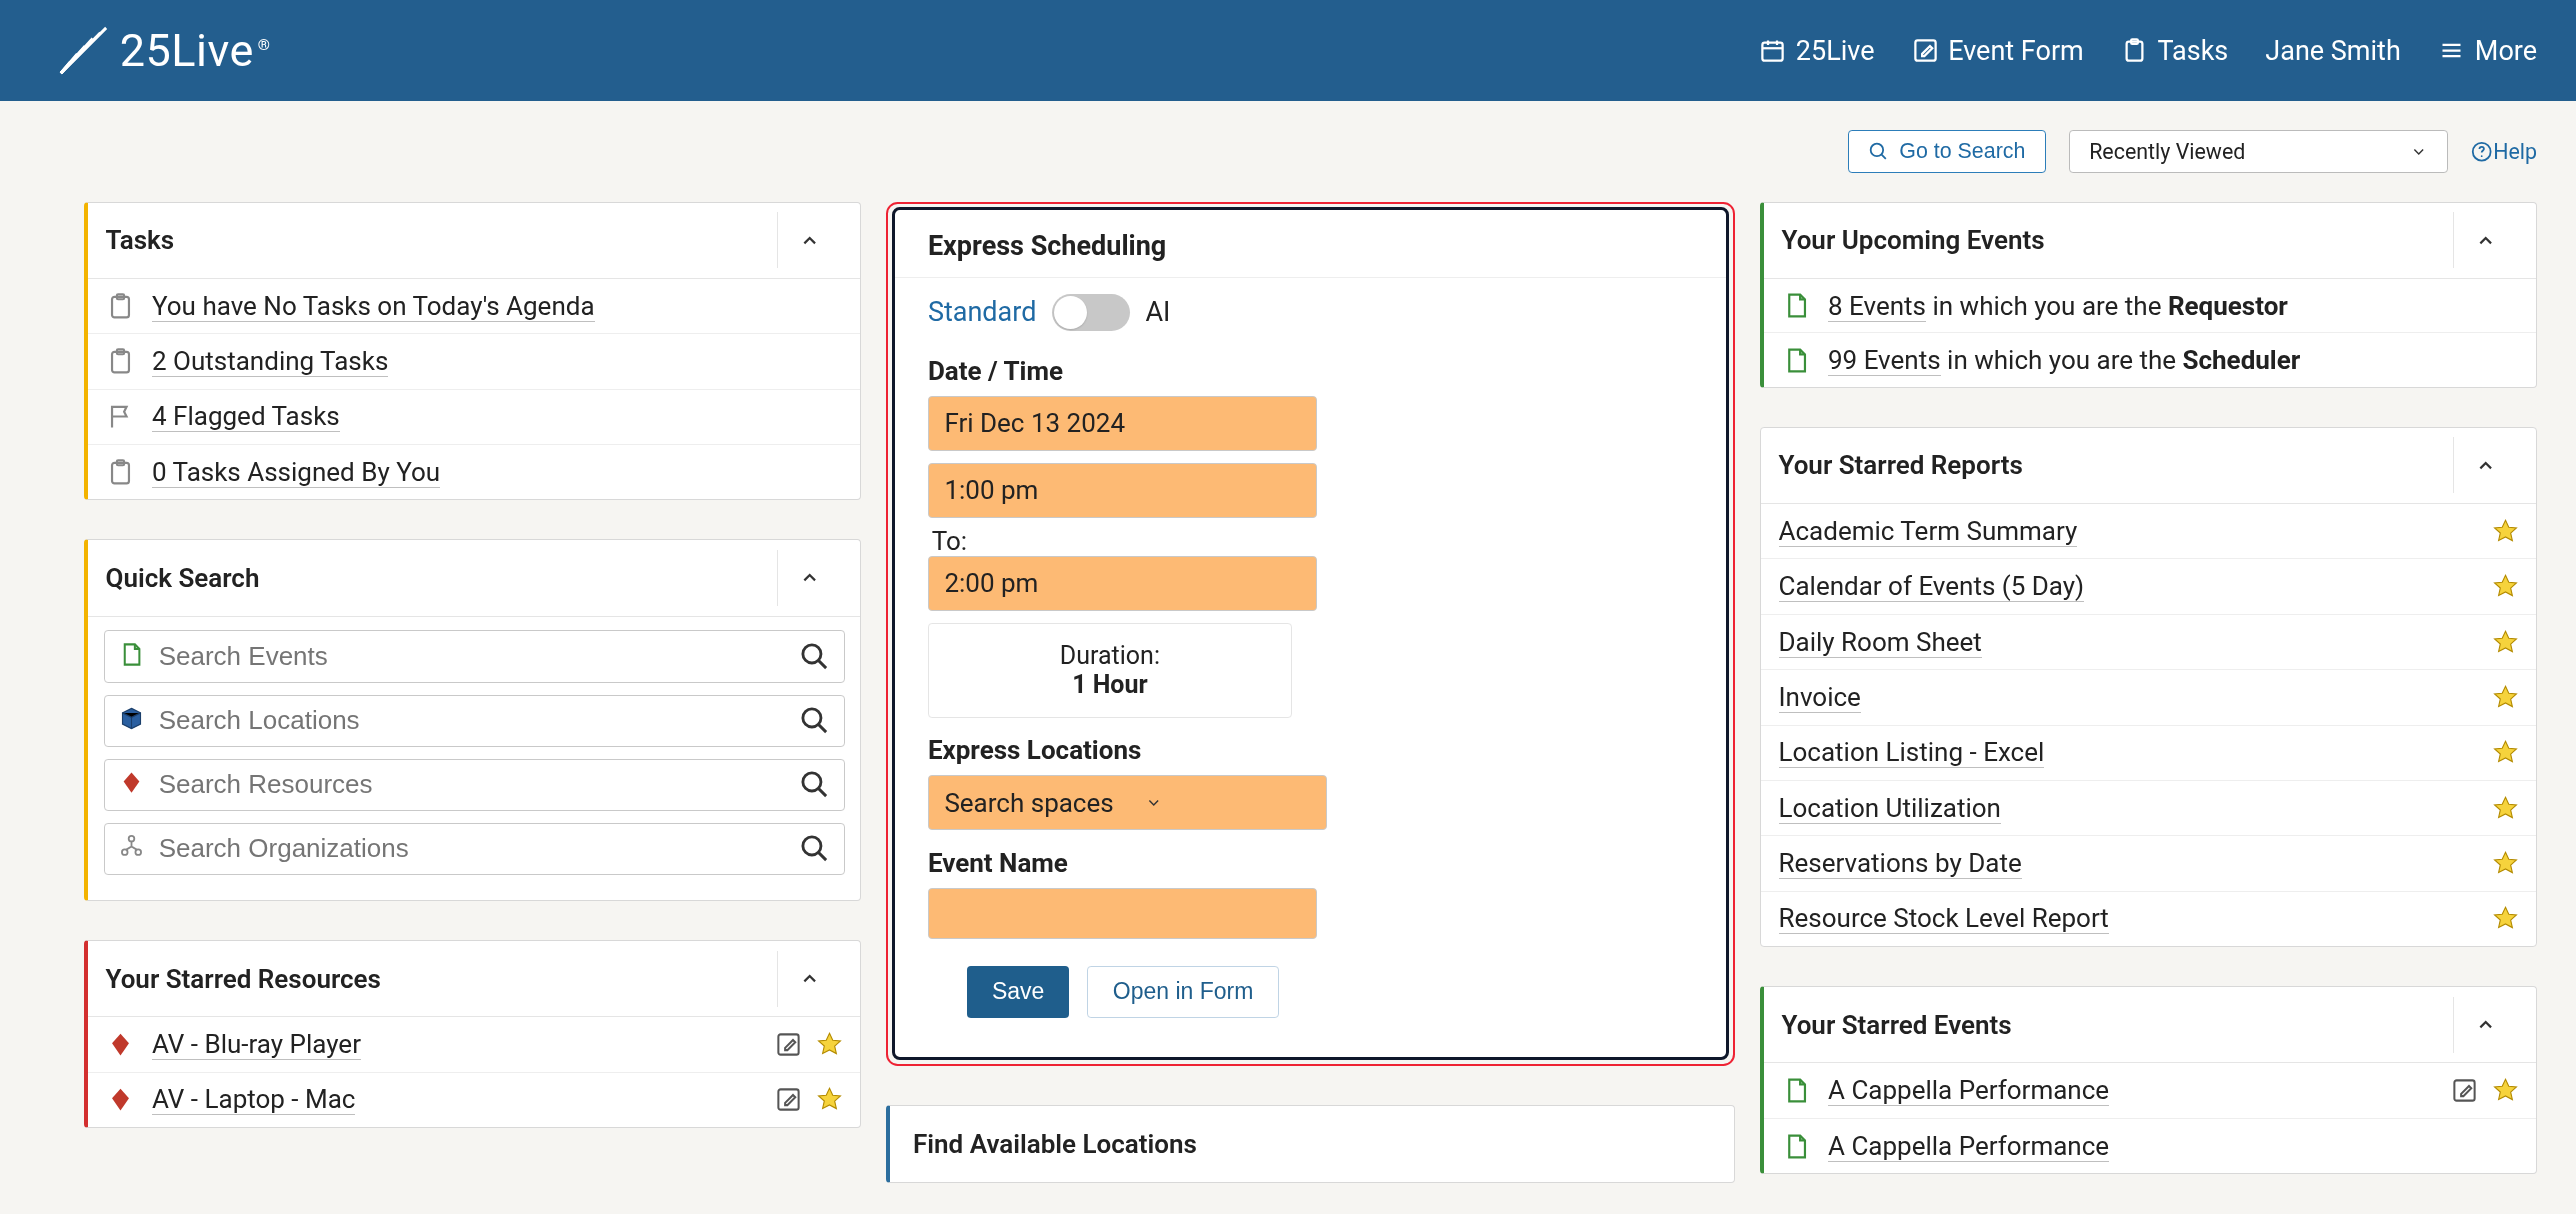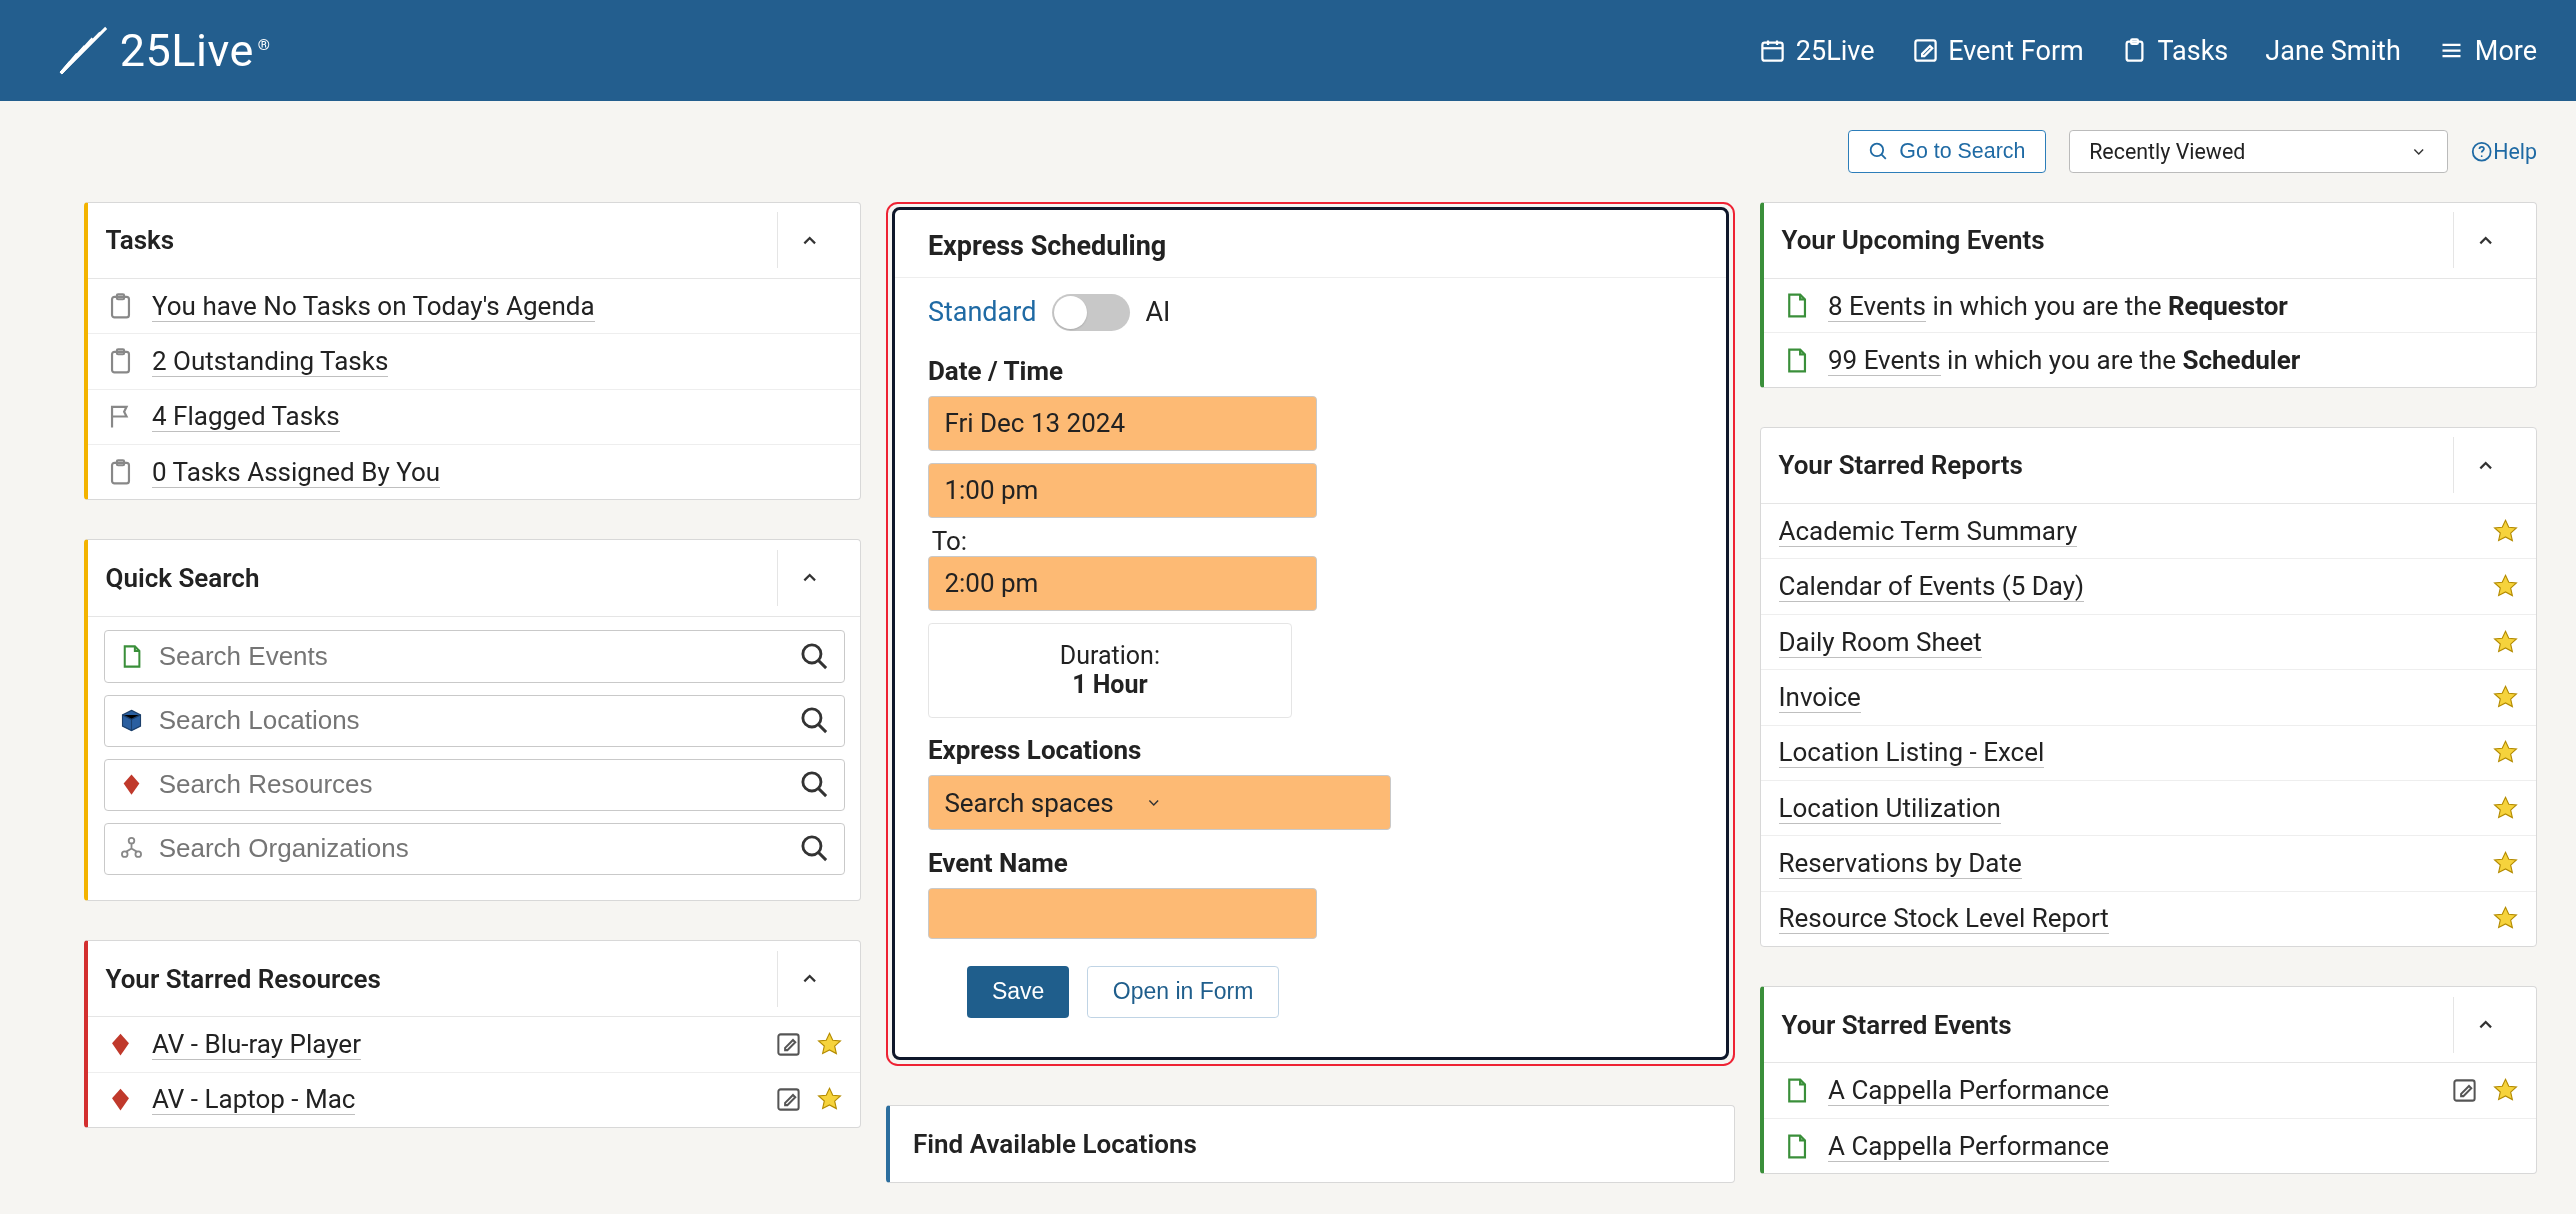--- a/index.html
+++ b/index.html
@@ -44,41 +44,41 @@
 .row { display:flex; align-items:center; gap:17.5px; padding: 11.7px 17.5px; border-bottom:1px solid #eee; font-size:26px;}
 .row:last-child { border-bottom:none;}
 .row .ico { width:29px; height:29px; flex-shrink:0; color:#666;}
 .row a, .row .link { color:#222; border-bottom:1px solid rgba(0,0,0,0.25); text-decoration:none; cursor:pointer;}
 .row .tail { margin-left:auto; display:flex; gap:13.6px; align-items:center; }
 .star { width:27px; height:27px; cursor:pointer;}
 .editico { width:27px; height:27px; cursor:pointer; color:#444;}
 
 
 .qs-body { padding: 13.6px 15.5px 25px 15.5px; display:flex; flex-direction:column; gap:11.7px;}
-.qs-input { display:flex; align-items:center; border:1px solid #c9c9c9; border-radius:3.9px; padding:9.7px 13.6px; font-size:26px; gap:13.6px; background:#fff;}
+.qs-input { display:flex; border:1px solid #c9c9c9; border-radius:3.9px; padding:9.7px 13.6px; font-size:26px; gap:13.6px; background:#fff;}
 .qs-input input { border:none; outline:none; flex:1; font-size:26px; background:transparent;}
 .qs-input .mag { margin-left:auto; width:31px; height:31px; cursor:pointer; color:#333;}
 .qs-input .lead { width:27px; height:27px; }
 
 
 .express-outer { border:2.9px solid #e23; border-radius:11.7px; padding:3.9px;}
 .express { border:3px solid #0f172a; border-radius:7.8px; background:#fff;}
 .express-head { padding:19.4px 33px 15.5px; font-size:27px; font-weight:700; border-bottom:1px solid #eee;}
 .express-body { padding:15.5px 33px 39px;}
 .toggle-row { display:flex; align-items:center; gap:15.5px; font-size:27px; margin-bottom:25px;}
 .toggle-row .std { color:#1f6aa4;}
 .toggle { width:78px; height:37px; border-radius:19.4px; background:#c8c8c8; position:relative; cursor:pointer;}
 .toggle .knob { position:absolute; left:1.9px; top:1.9px; width:33px; height:33px; background:#fff; border-radius:50%; box-shadow:0 1px 1.9px rgba(0,0,0,0.15); }
 .label { font-size:26px; font-weight:700; margin:17.5px 0 9.7px;}
 .field { border:1px solid #c9c9c9; border-radius:3.9px; padding:11.7px 15.5px; font-size:26px; background:#fdba74;}
 .field.input { width:389px;}
 .to { font-size:26px; padding:7.8px 3.9px 0;}
 .duration-box { border:1px solid #e5e5e5; border-radius:3.9px; padding:17.5px; text-align:center; font-size:25px; width:364px; margin-top:11.7px;}
 .duration-box .dval { font-weight:700;}
-.select { display:flex; align-items:center; width:463px;gap:31px;}
+.select { display:flex; align-items:center; width:399px;gap:31px;}
 .event-input { width:389px; height:51px;}
 .btns { display:flex; gap:17.5px; margin-top:27px; padding-left:39px;}
 .btn-save { background:#1f5e8c; color:#fff; border:none; border-radius:3.9px; padding:11.7px 25px; font-size:23px; cursor:pointer;}
 .btn-open { background:#fff; color:#1f5e8c; border:1px solid #c0d4e5; border-radius:3.9px; padding:11.7px 25px; font-size:23px; cursor:pointer;}
 
 
 .find-panel { border-left:4.9px solid #2c6e9e;}
 .find-panel .panel-head { border-bottom:none; padding:23px 23px;}
 
 

